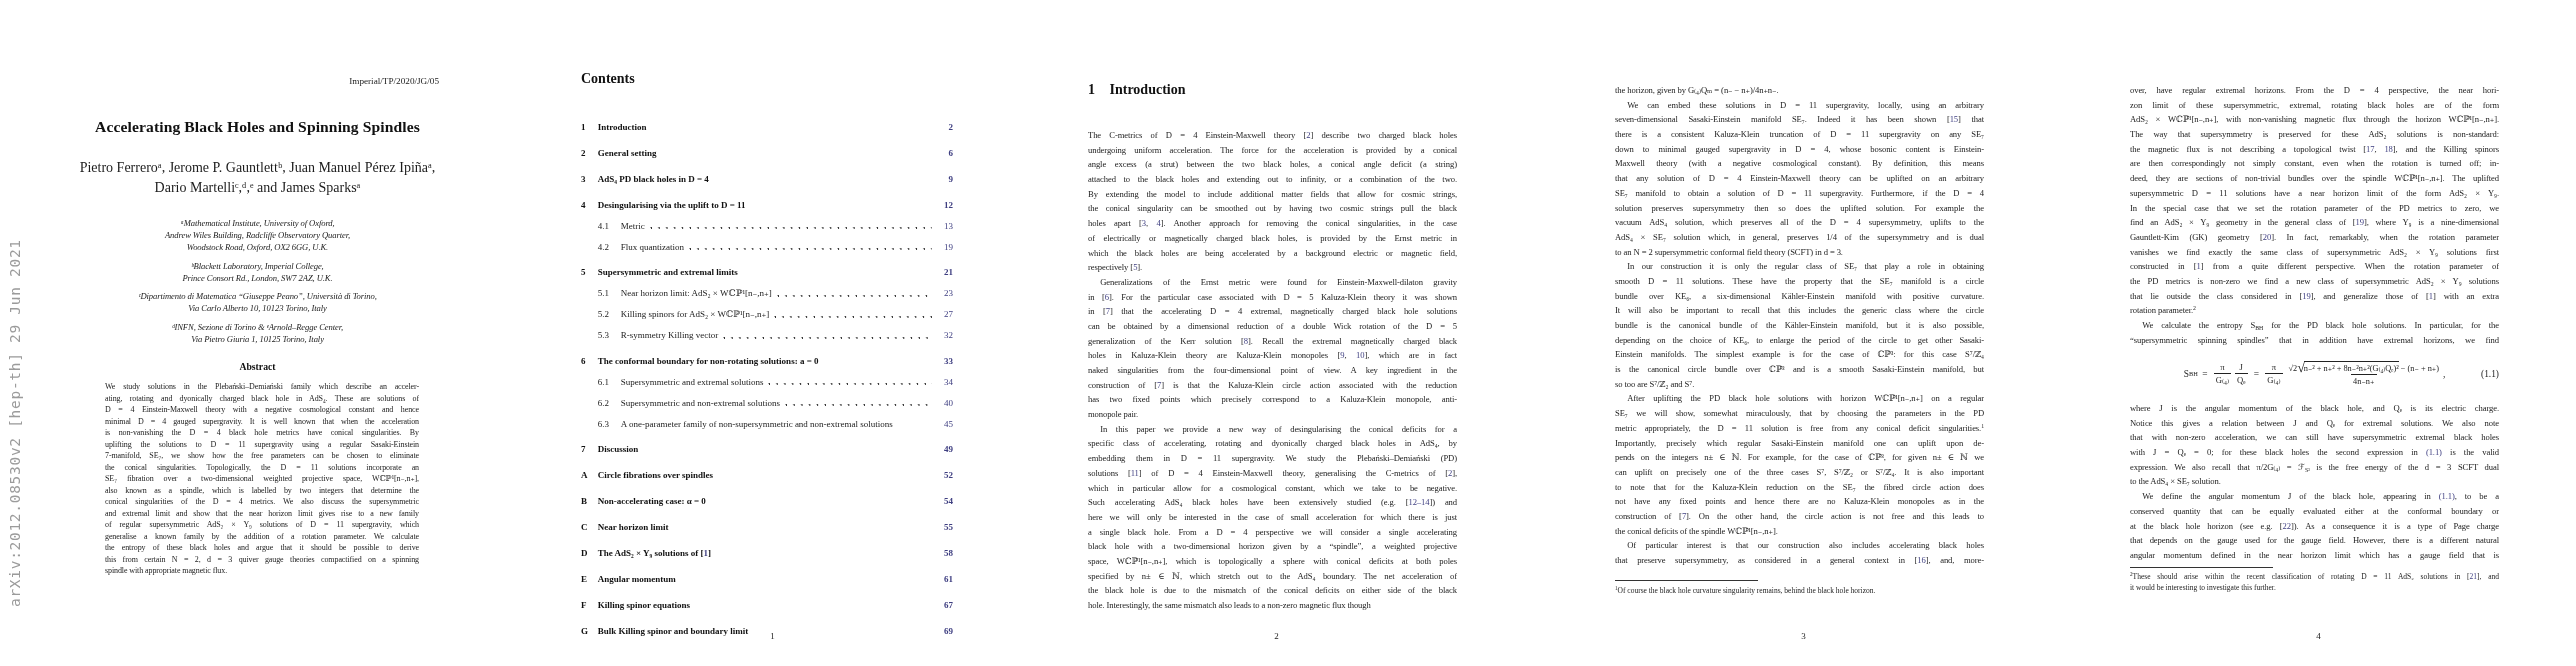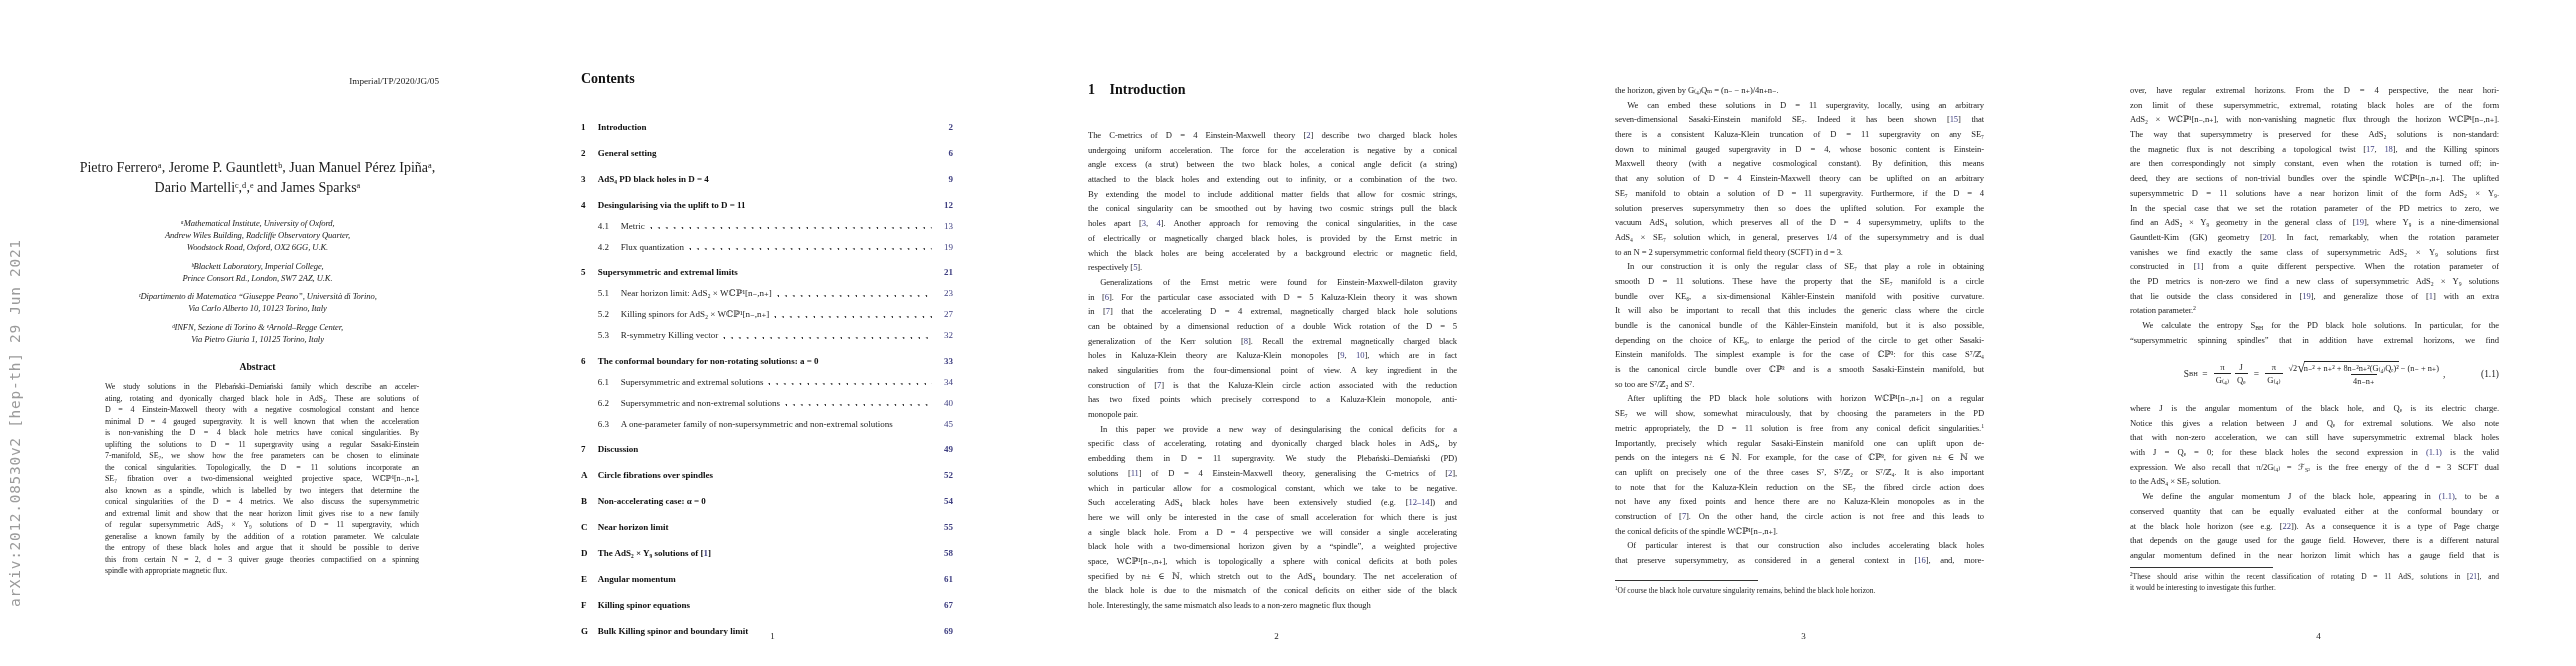--- a/index.html
+++ b/index.html
@@ -74,20 +74,21 @@
   .eqno{position:absolute;right:0;top:50%;transform:translateY(-50%);}
 </style>
 </head>
 <body>
 
 <div id="sheet">
 
   <div class="page" style="left:0">
     <div class="watermark">arXiv:2012.08530v2  [hep-th]  29 Jun 2021</div>
     <div class="tb report">Imperial/TP/2020/JG/05</div>
+    <div class="tb title">Accelerating Black Holes and Spinning Spindles</div>
     <div class="tb authors" style="top:160px">Pietro Ferreroᵃ, Jerome P. Gauntlettᵇ, Juan Manuel Pérez Ipiñaᵃ,</div>
     <div class="tb authors" style="top:180px">Dario Martelliᶜ,ᵈ,ᵉ and James Sparksᵃ</div>
     <div class="tb affil" style="top:217px">
       <div class="affil-group lines">
           <div class="ln">ᵃMathematical Institute, University of Oxford,</div>
           <div class="ln">Andrew Wiles Building, Radcliffe Observatory Quarter,</div>
           <div class="ln end">Woodstock Road, Oxford, OX2 6GG, U.K.</div>
         </div>
       <div class="affil-group lines">
           <div class="ln">ᵇBlackett Laboratory, Imperial College,</div>
@@ -264,21 +265,21 @@
     </div>
     <div class="folio">1</div>
   </div>
 
   <div class="page" style="left:1019px">
     <div class="tb" style="top:82px;left:69px;width:369px">
       <div class="h-big"><span class="sec-num">1</span><span>Introduction</span></div>
     </div>
     <div class="tb lines" style="top:128px;left:69px;width:369px">
         <div class="ln">The C-metrics of D = 4 Einstein-Maxwell theory [<span class="cite">2</span>] describe two charged black holes</div>
-        <div class="ln">undergoing uniform acceleration.  The force for the acceleration is negative by a conical</div>
+        <div class="ln">undergoing uniform acceleration.  The force for the acceleration is provided by a conical</div>
         <div class="ln">angle excess (a strut) between the two black holes, a conical angle deficit (a string)</div>
         <div class="ln">attached to the black holes and extending out to infinity, or a combination of the two.</div>
         <div class="ln">By extending the model to include additional matter fields that allow for cosmic strings,</div>
         <div class="ln">the conical singularity can be smoothed out by having two cosmic strings pull the black</div>
         <div class="ln">holes apart [<span class="cite">3</span>, <span class="cite">4</span>].  Another approach for removing the conical singularities, in the case</div>
         <div class="ln">of electrically or magnetically charged black holes, is provided by the Ernst metric in</div>
         <div class="ln">which the black holes are being accelerated by a background electric or magnetic field,</div>
         <div class="ln end">respectively [<span class="cite">5</span>].</div>
         <div class="ln ind">Generalizations of the Ernst metric were found for Einstein-Maxwell-dilaton gravity</div>
         <div class="ln">in [<span class="cite">6</span>]. For the particular case associated with D = 5 Kaluza-Klein theory it was shown</div>

